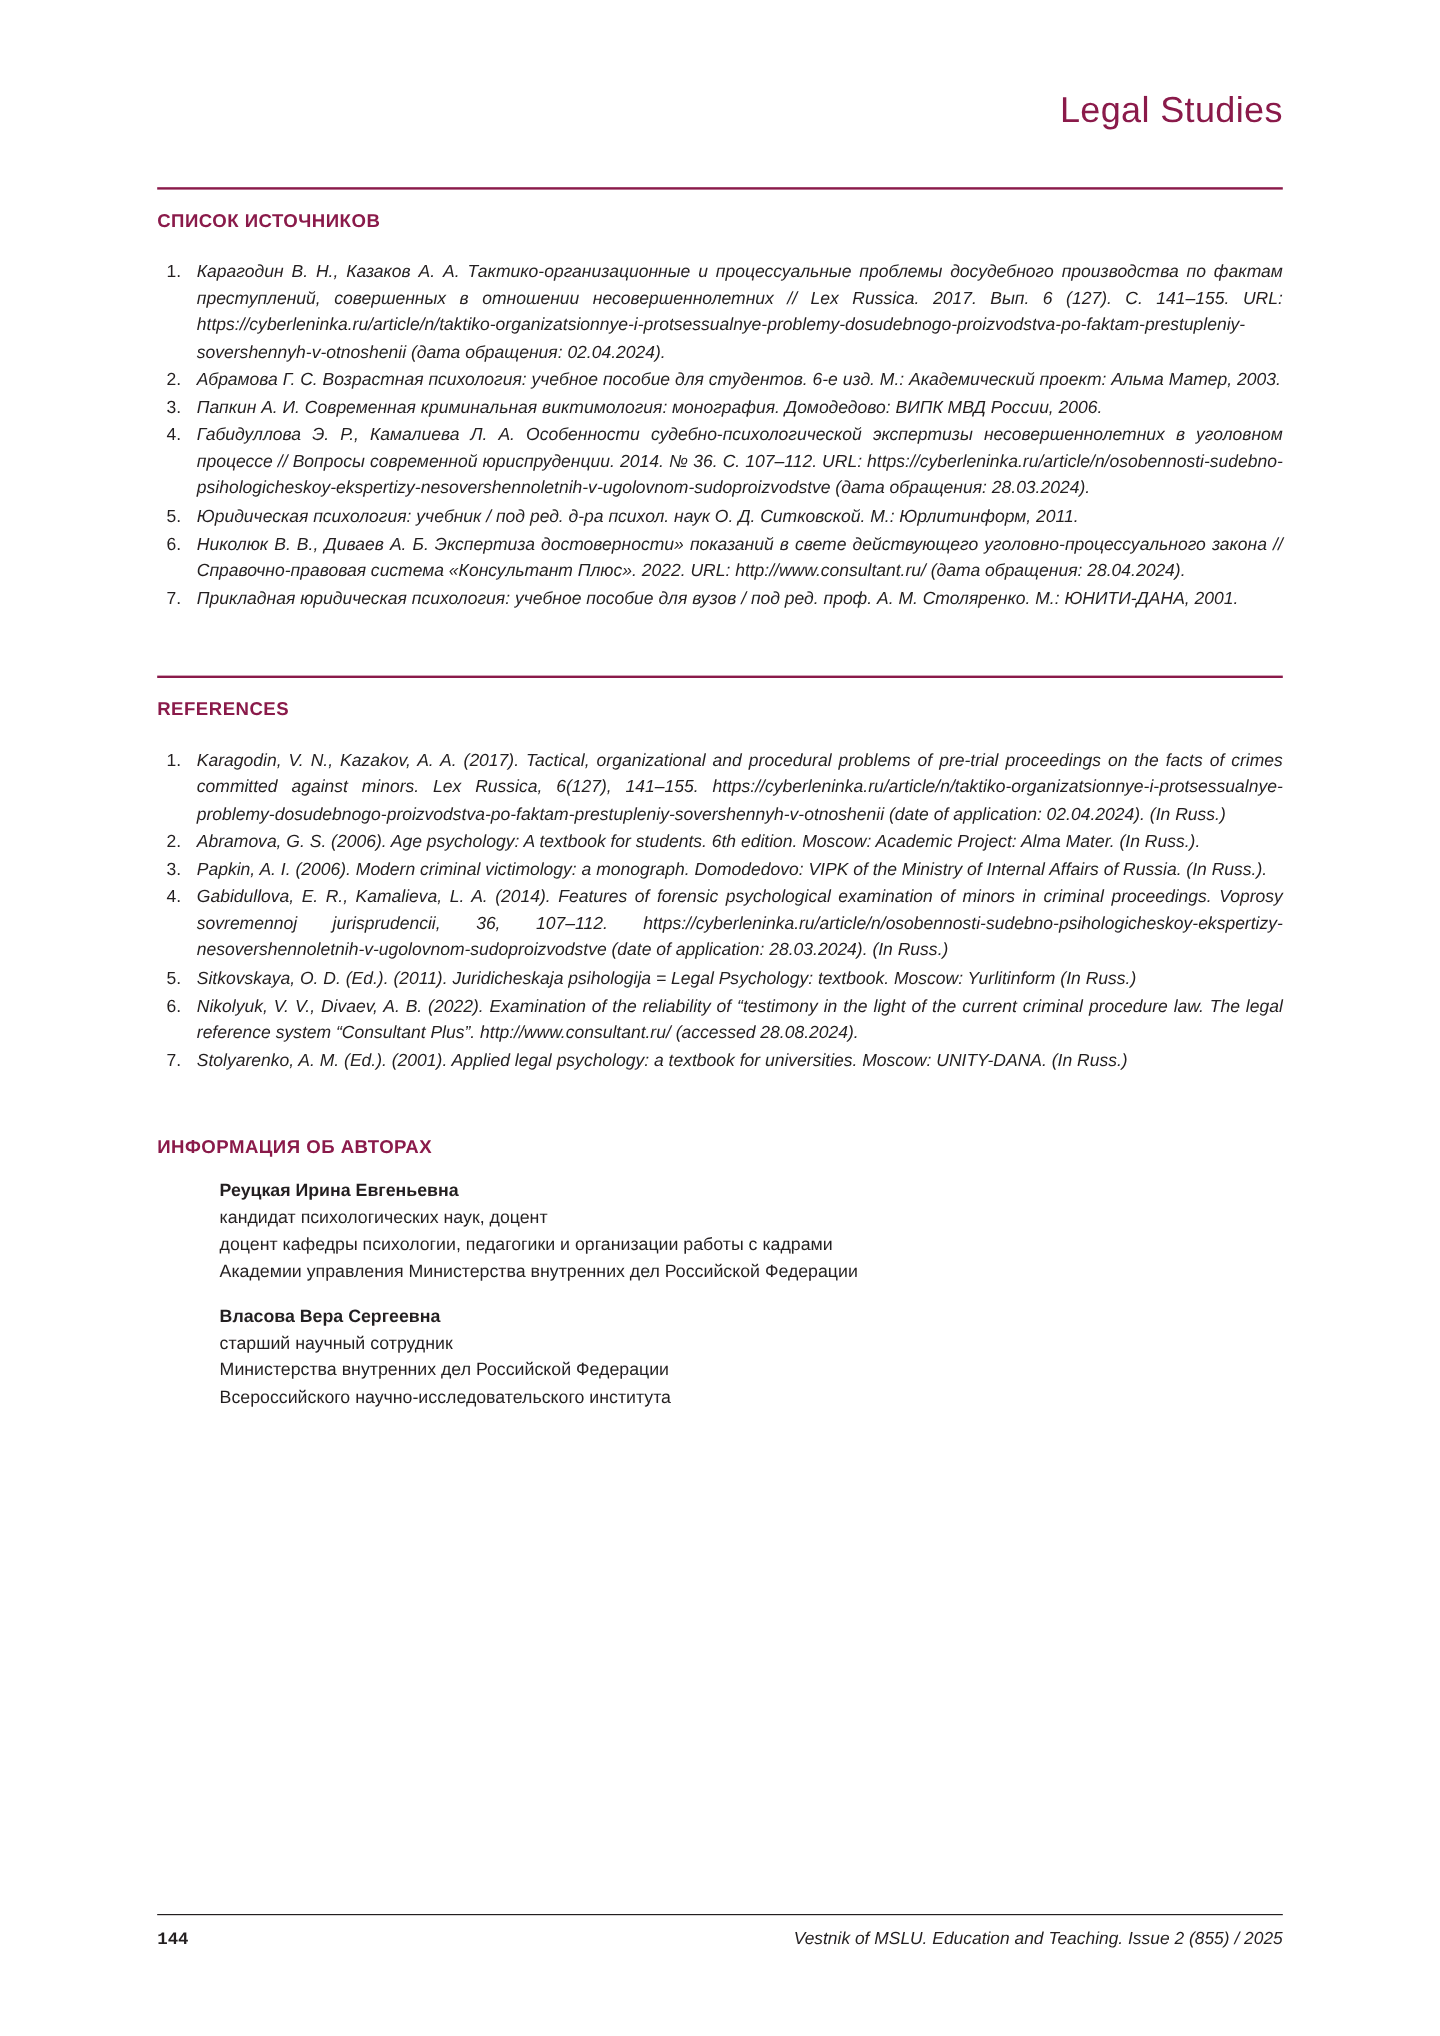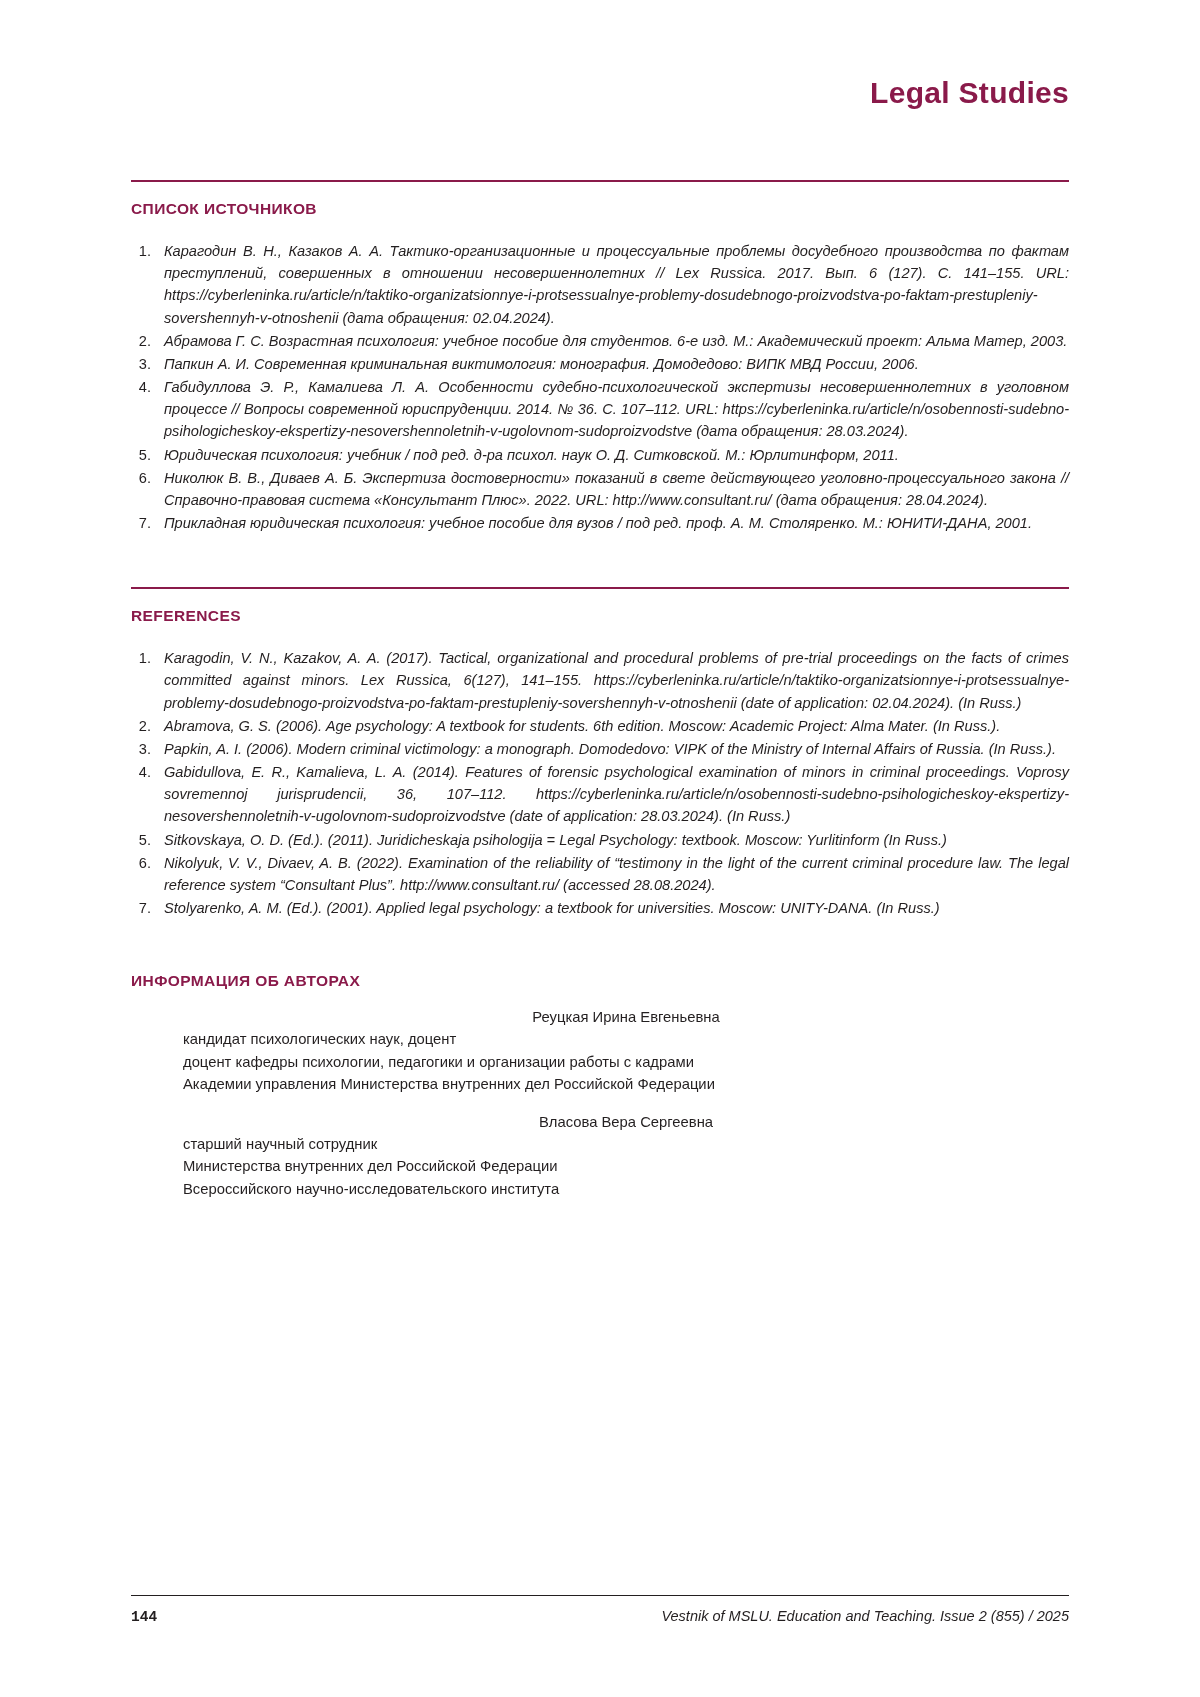--- a/index.html
+++ b/index.html
@@ -19,28 +19,28 @@
     box-sizing: border-box;
     padding: 0;
     overflow: hidden;
   }
   .header {
     position: absolute;
     top: 76px;
     right: 131px;
     font-size: 30px;
     color: #8a1a4a;
-    font-weight: 700;
+    font-weight: 400;
     letter-spacing: 0.3px;
   }
   .content {
     position: absolute;
     left: 131px;
     right: 131px;
-    top: 180px;
+    top: 156px;
   }
   .rule {
     border-top: 2.2px solid #8a1a4a;
     width: 100%;
     margin: 0;
   }
   .section-title {
     font-size: 15.5px;
     font-weight: bold;
     color: #8a1a4a;
@@ -86,22 +86,21 @@
     color: #8a1a4a;
     letter-spacing: 0.4px;
   }
   .author-block {
     margin-left: 52px;
     margin-top: 16px;
     font-size: 14.8px;
     line-height: 1.5;
   }
   .author-name {
-    font-weight: normal;
-    text-align: center;
+    font-weight: bold;
   }
   .author-line {
     font-weight: 400;
   }
   .footer {
     position: absolute;
     left: 131px;
     right: 131px;
     bottom: 72px;
   }

